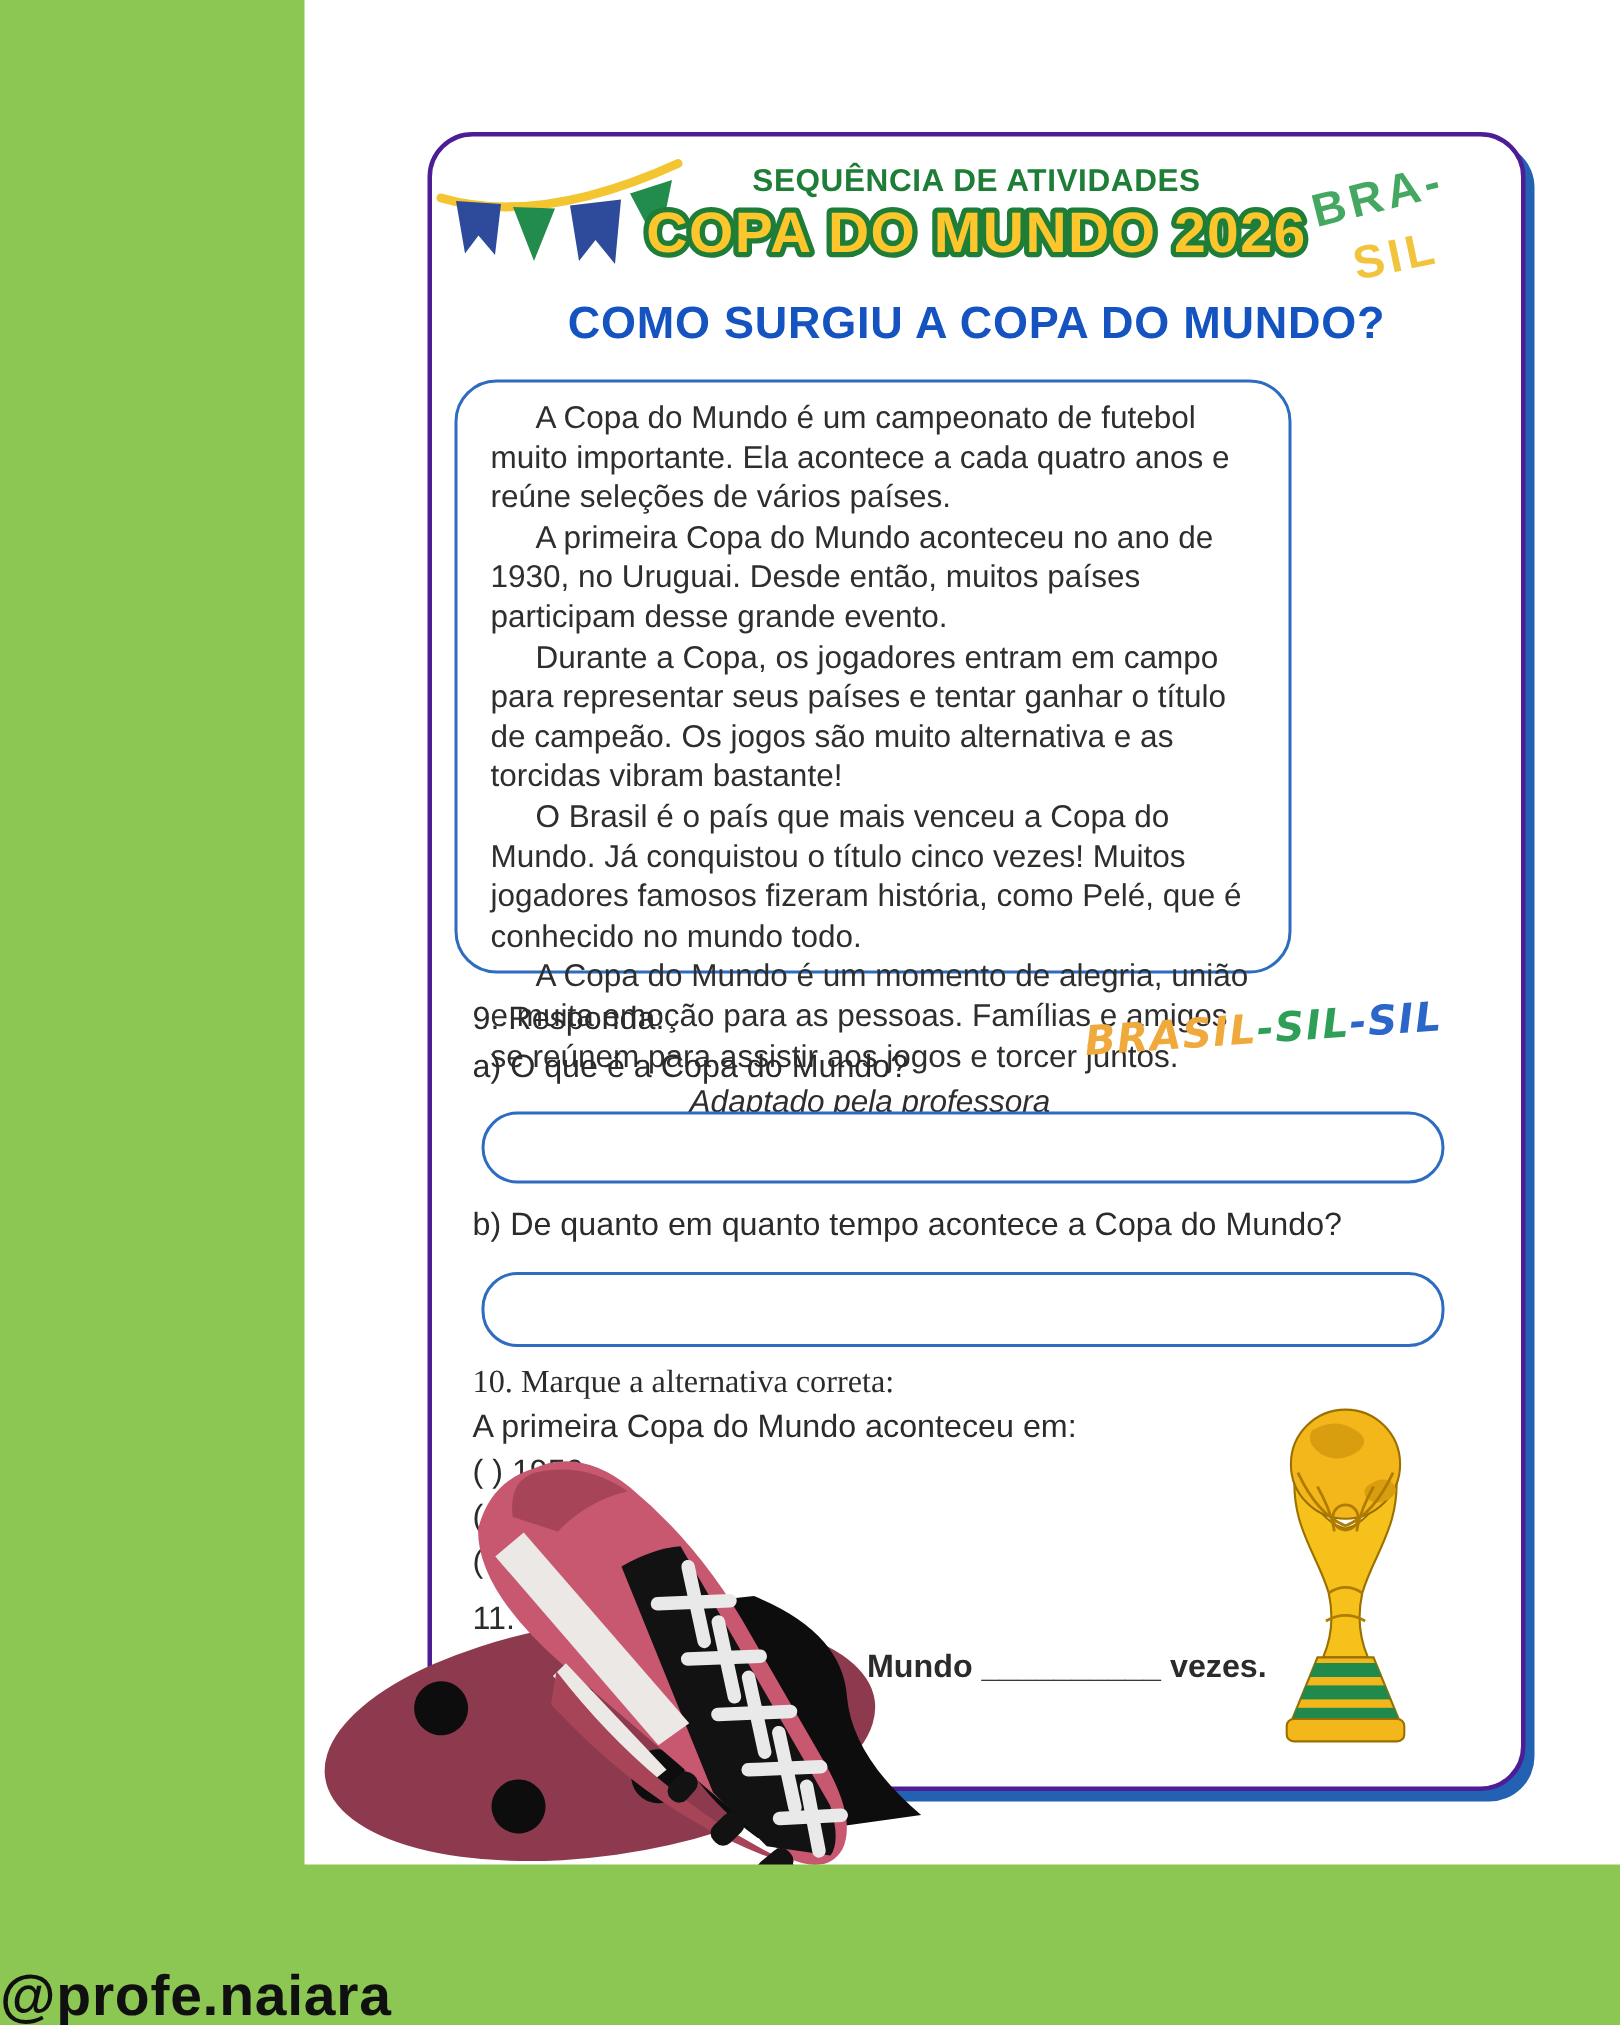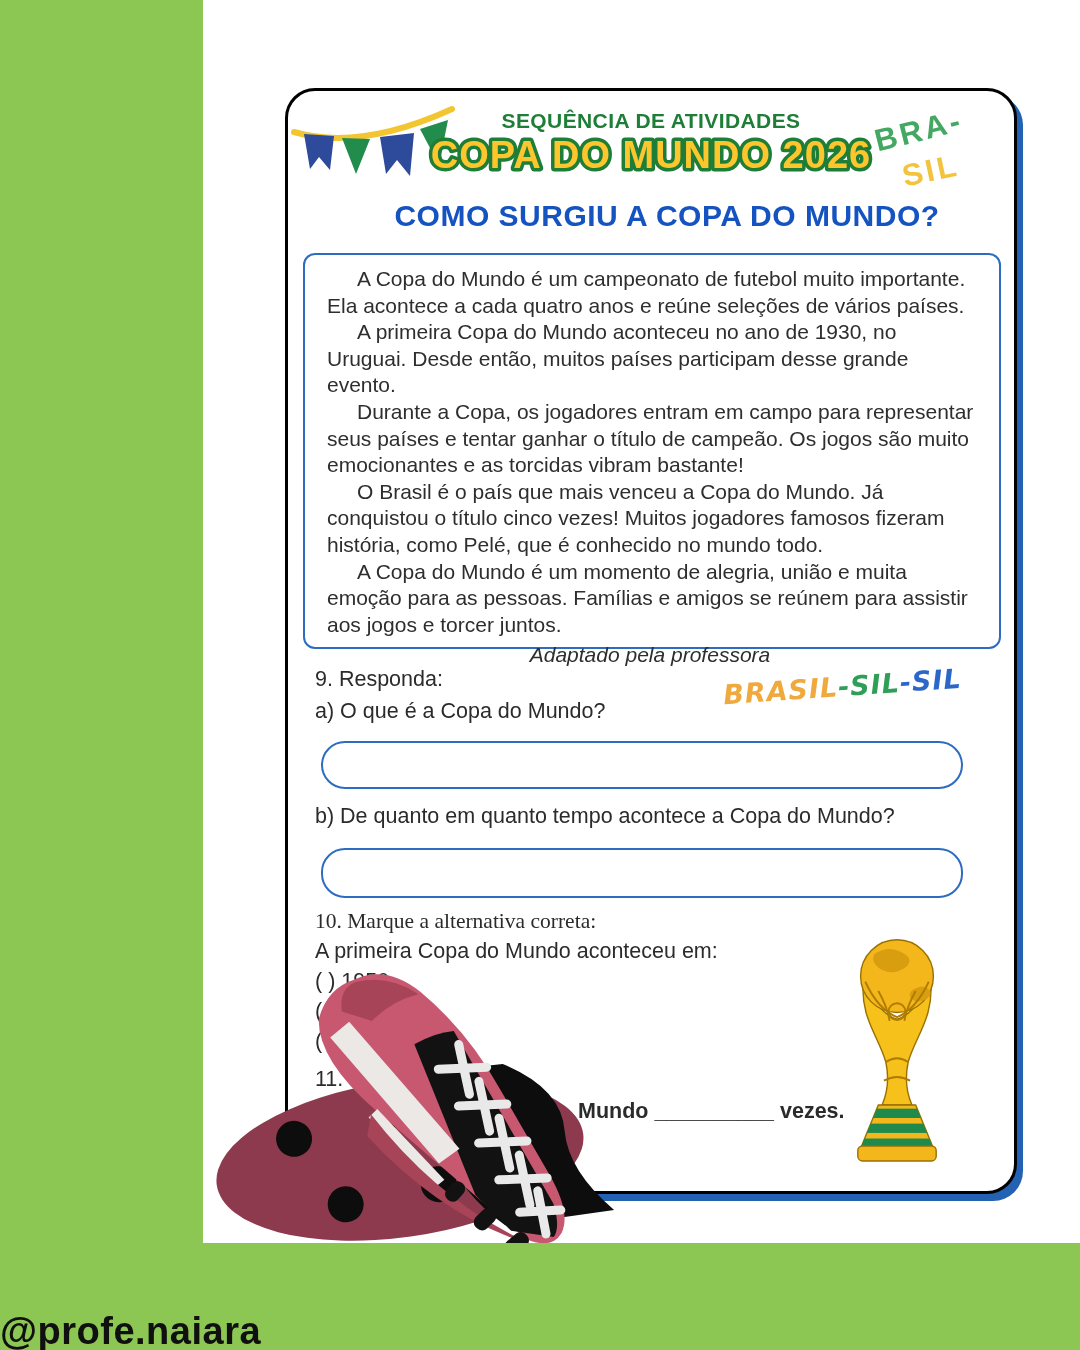--- a/index.html
+++ b/index.html
@@ -11,44 +11,44 @@
   
   .strip-left{left:0;top:0;width:203px;height:1350px;background:#8cc653;}
   .strip-bottom{left:0;top:1243px;width:1080px;height:107px;background:#8cc653;z-index:6;}
   .footer-handle{
     left:0;top:1266px;width:1080px;text-align:left;z-index:7;
     font-size:38px;font-weight:800;color:#101010;letter-spacing:.5px;margin-top:44px;
   }
   
   .card{
     left:285px;top:88px;width:726px;height:1100px;background:#ffffff;
-    border:3px solid #000000;border-radius:30px;box-shadow:6px 7px 0 #2362b2;
+    border:3px solid #4c1d95;border-radius:30px;box-shadow:6px 7px 0 #2362b2;
     z-index:2;
   }
   .kicker{
     left:0;top:18px;width:726px;text-align:center;
     font-size:21px;font-weight:900;color:#1e7d37;letter-spacing:.4px;
   }
   .banner-svg{left:128px;top:36px;}
   .sticker{right:16px;top:10px;width:130px;height:110px;}
   .sticker-line1{
     position:absolute;left:6px;top:12px;font-size:31px;font-weight:900;color:#44a862;
     letter-spacing:3px;transform:rotate(-14deg);
   }
   .sticker-line2{
     position:absolute;left:34px;top:52px;font-size:31px;font-weight:900;color:#f2c33c;
     letter-spacing:3px;transform:rotate(-12deg);
   }
   .page-title{
     left:0;top:108px;width:726px;text-align:center;
-    font-size:30px;font-weight:900;color:#1453c0;letter-spacing:.5px;padding-left:16px;
+    font-size:30px;font-weight:900;color:#1453c0;letter-spacing:.5px;
   }
   .reading-box{
-    left:15px;top:162px;width:698px;height:396px;box-sizing:border-box;
-    border:2.5px solid #2d6cc0;border-radius:12px;padding:11px 20px 8px 22px;
+    left:15px;top:162px;width:558px;height:396px;box-sizing:border-box;
+    border:2.5px solid #2d6cc0;border-radius:28px;padding:11px 20px 8px 22px;
     font-size:21px;line-height:26.6px;color:#2e2e2e;
   }
   .reading-box p{margin:0;text-indent:30px;}
   .credit{margin-top:4px;text-align:center;font-style:italic;padding-right:6px;}
   .qline{font-size:21.5px;color:#2b2b2b;}
   .decor-word{
     right:52px;top:580px;font-size:27px;font-weight:bold;font-style:italic;
     letter-spacing:1px;transform:rotate(-4deg);font-family:"DejaVu Sans",sans-serif;
   }
   .decor-word .p1{color:#efa93d;}
@@ -84,21 +84,21 @@
   </svg>
   <div class="abs sticker">
     <span class="sticker-line1">BRA-</span>
     <span class="sticker-line2">SIL</span>
   </div>
   <div class="abs page-title">COMO SURGIU A COPA DO MUNDO?</div>
 
   <div class="abs reading-box">
     <p>A Copa do Mundo é um campeonato de futebol muito importante. Ela acontece a cada quatro anos e reúne seleções de vários países.</p>
     <p>A primeira Copa do Mundo aconteceu no ano de 1930, no Uruguai. Desde então, muitos países participam desse grande evento.</p>
-    <p>Durante a Copa, os jogadores entram em campo para representar seus países e tentar ganhar o título de campeão. Os jogos são muito emocionantes e as torcidas vibram bastante!</p>
+    <p>Durante a Copa, os jogadores entram em campo para representar seus países e tentar ganhar o título de campeão. Os jogos são muito alternativa e as torcidas vibram bastante!</p>
     <p>O Brasil é o país que mais venceu a Copa do Mundo. Já conquistou o título cinco vezes! Muitos jogadores famosos fizeram história, como Pelé, que é conhecido no mundo todo.</p>
     <p>A Copa do Mundo é um momento de alegria, união e muita emoção para as pessoas. Famílias e amigos se reúnem para assistir aos jogos e torcer juntos.</p>
     <div class="credit">Adaptado pela professora</div>
   </div>
 
   <div class="abs qline" style="left:27px;top:576px;">9. Responda:</div>
   <div class="abs qline" style="left:27px;top:608px;">a) O que é a Copa do Mundo?</div>
   <div class="abs decor-word">
     <span class="p1">BRASIL</span><span class="p2">-SIL</span><span class="p3">-SIL</span>
   </div>

